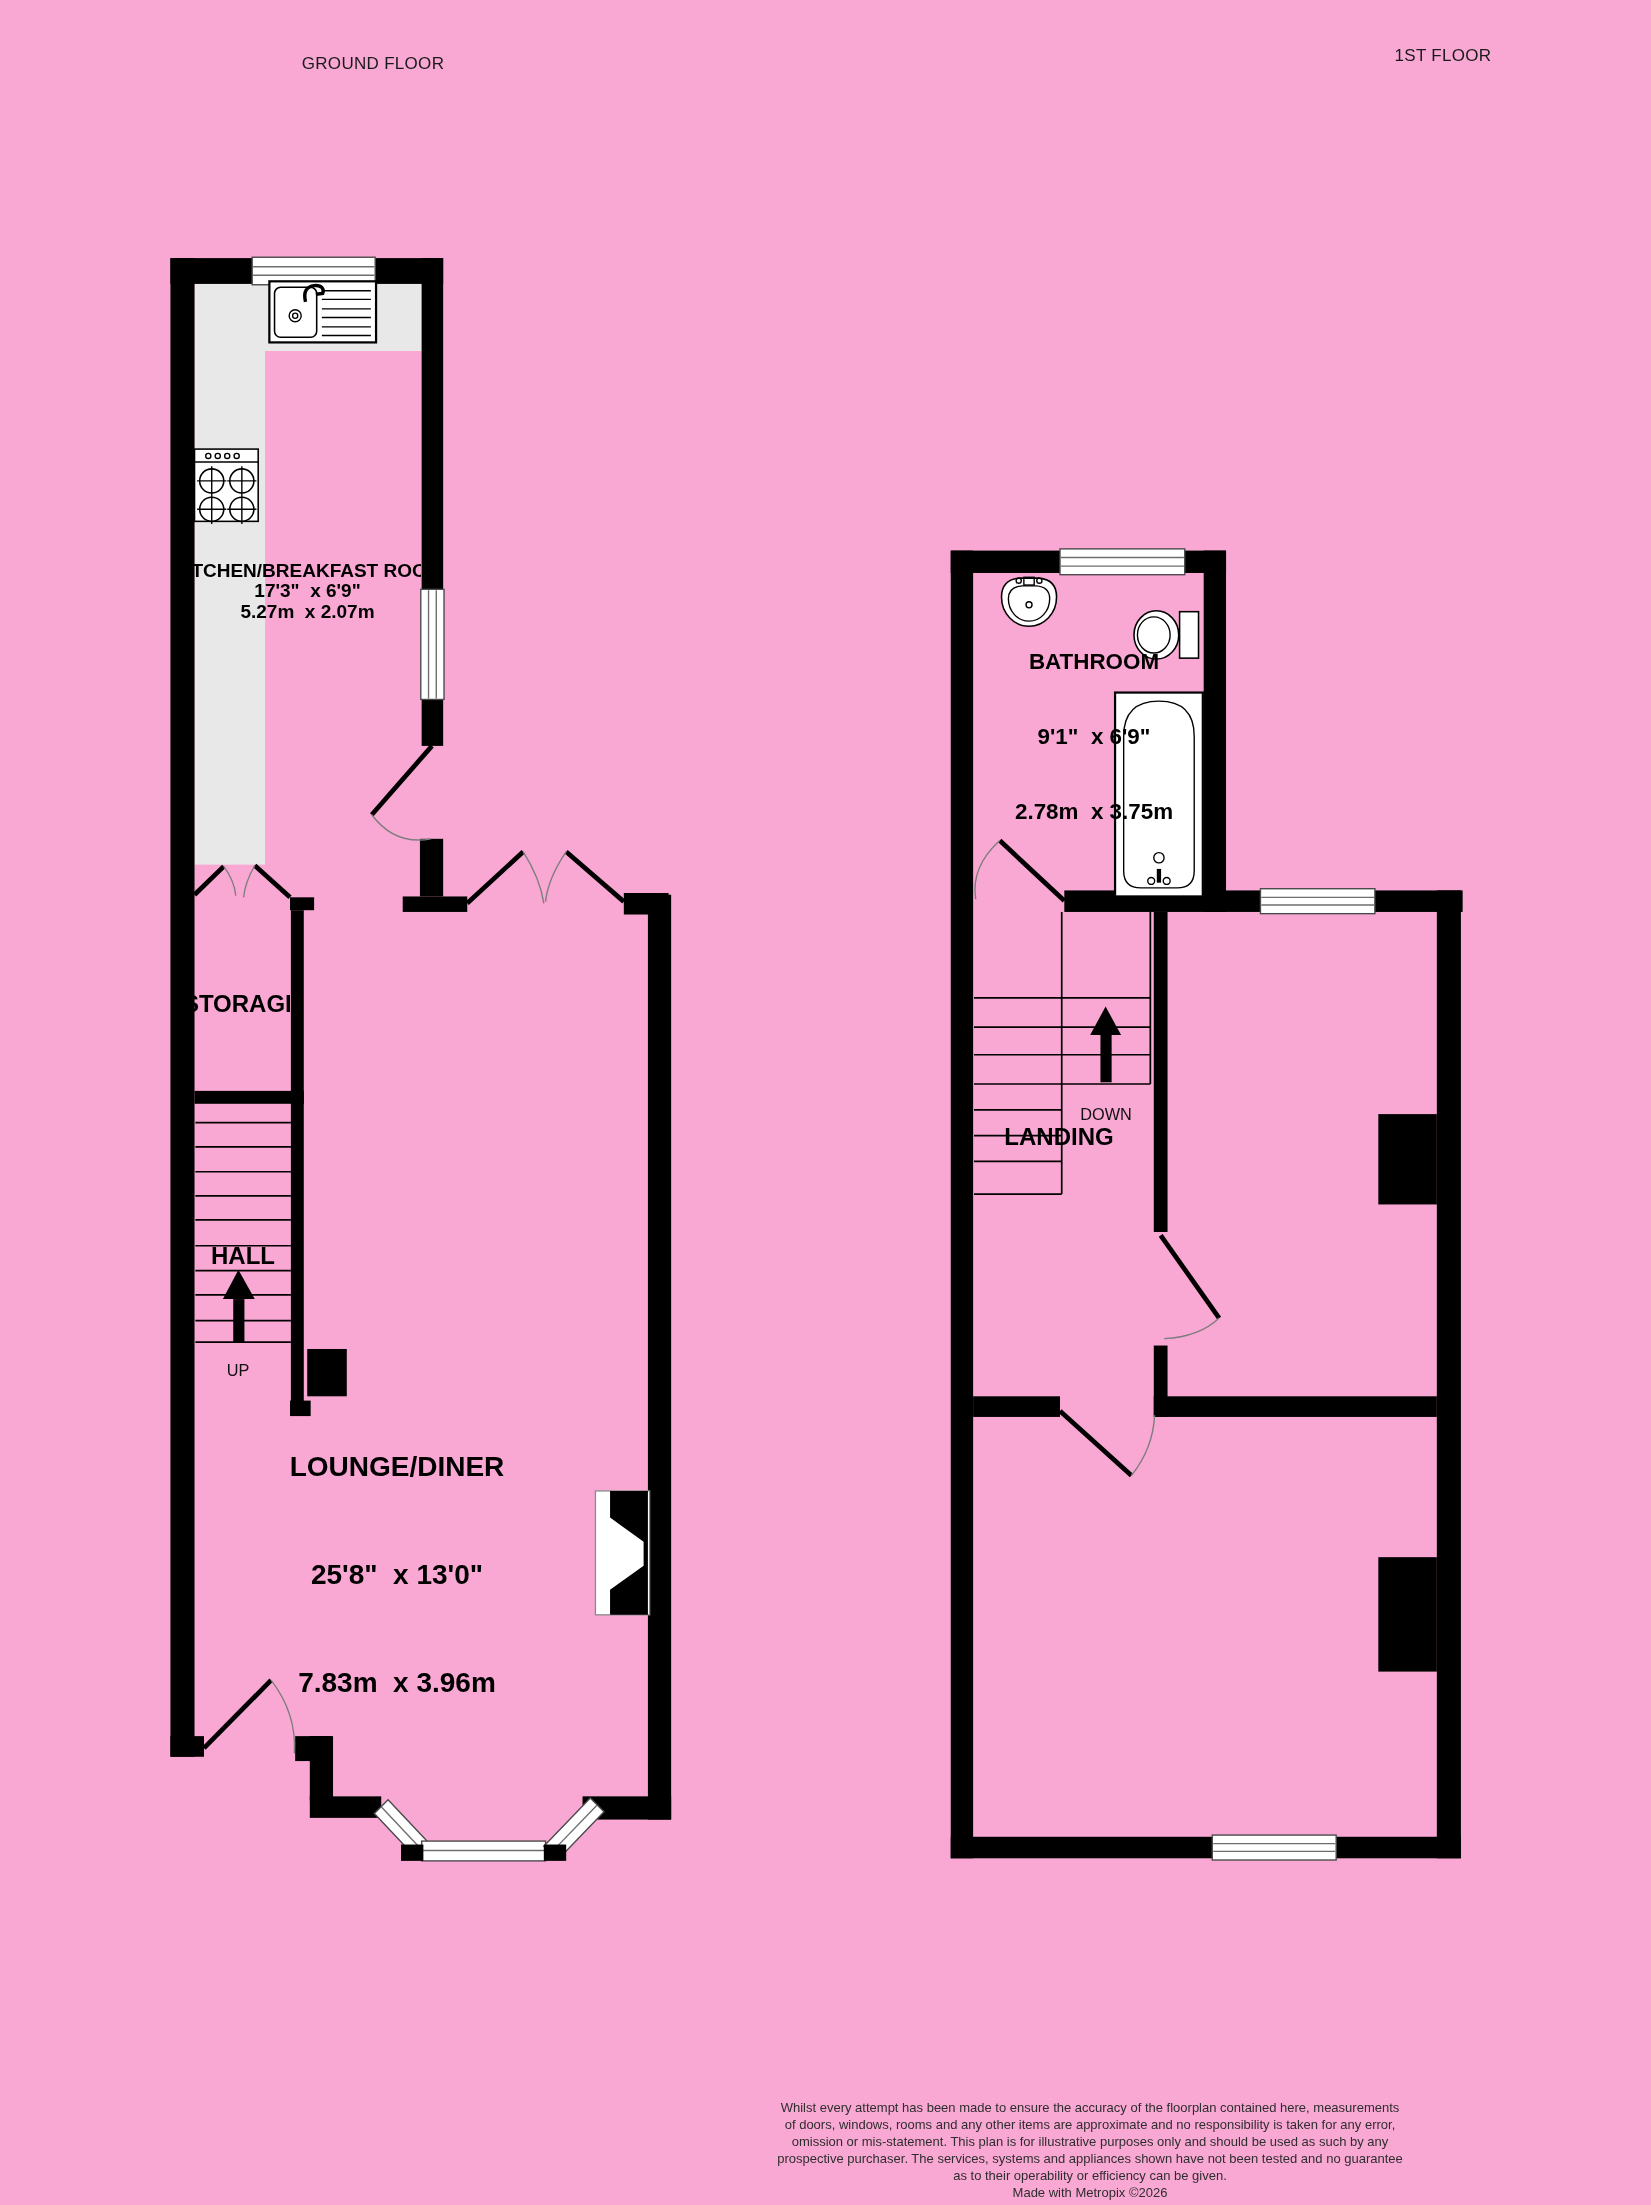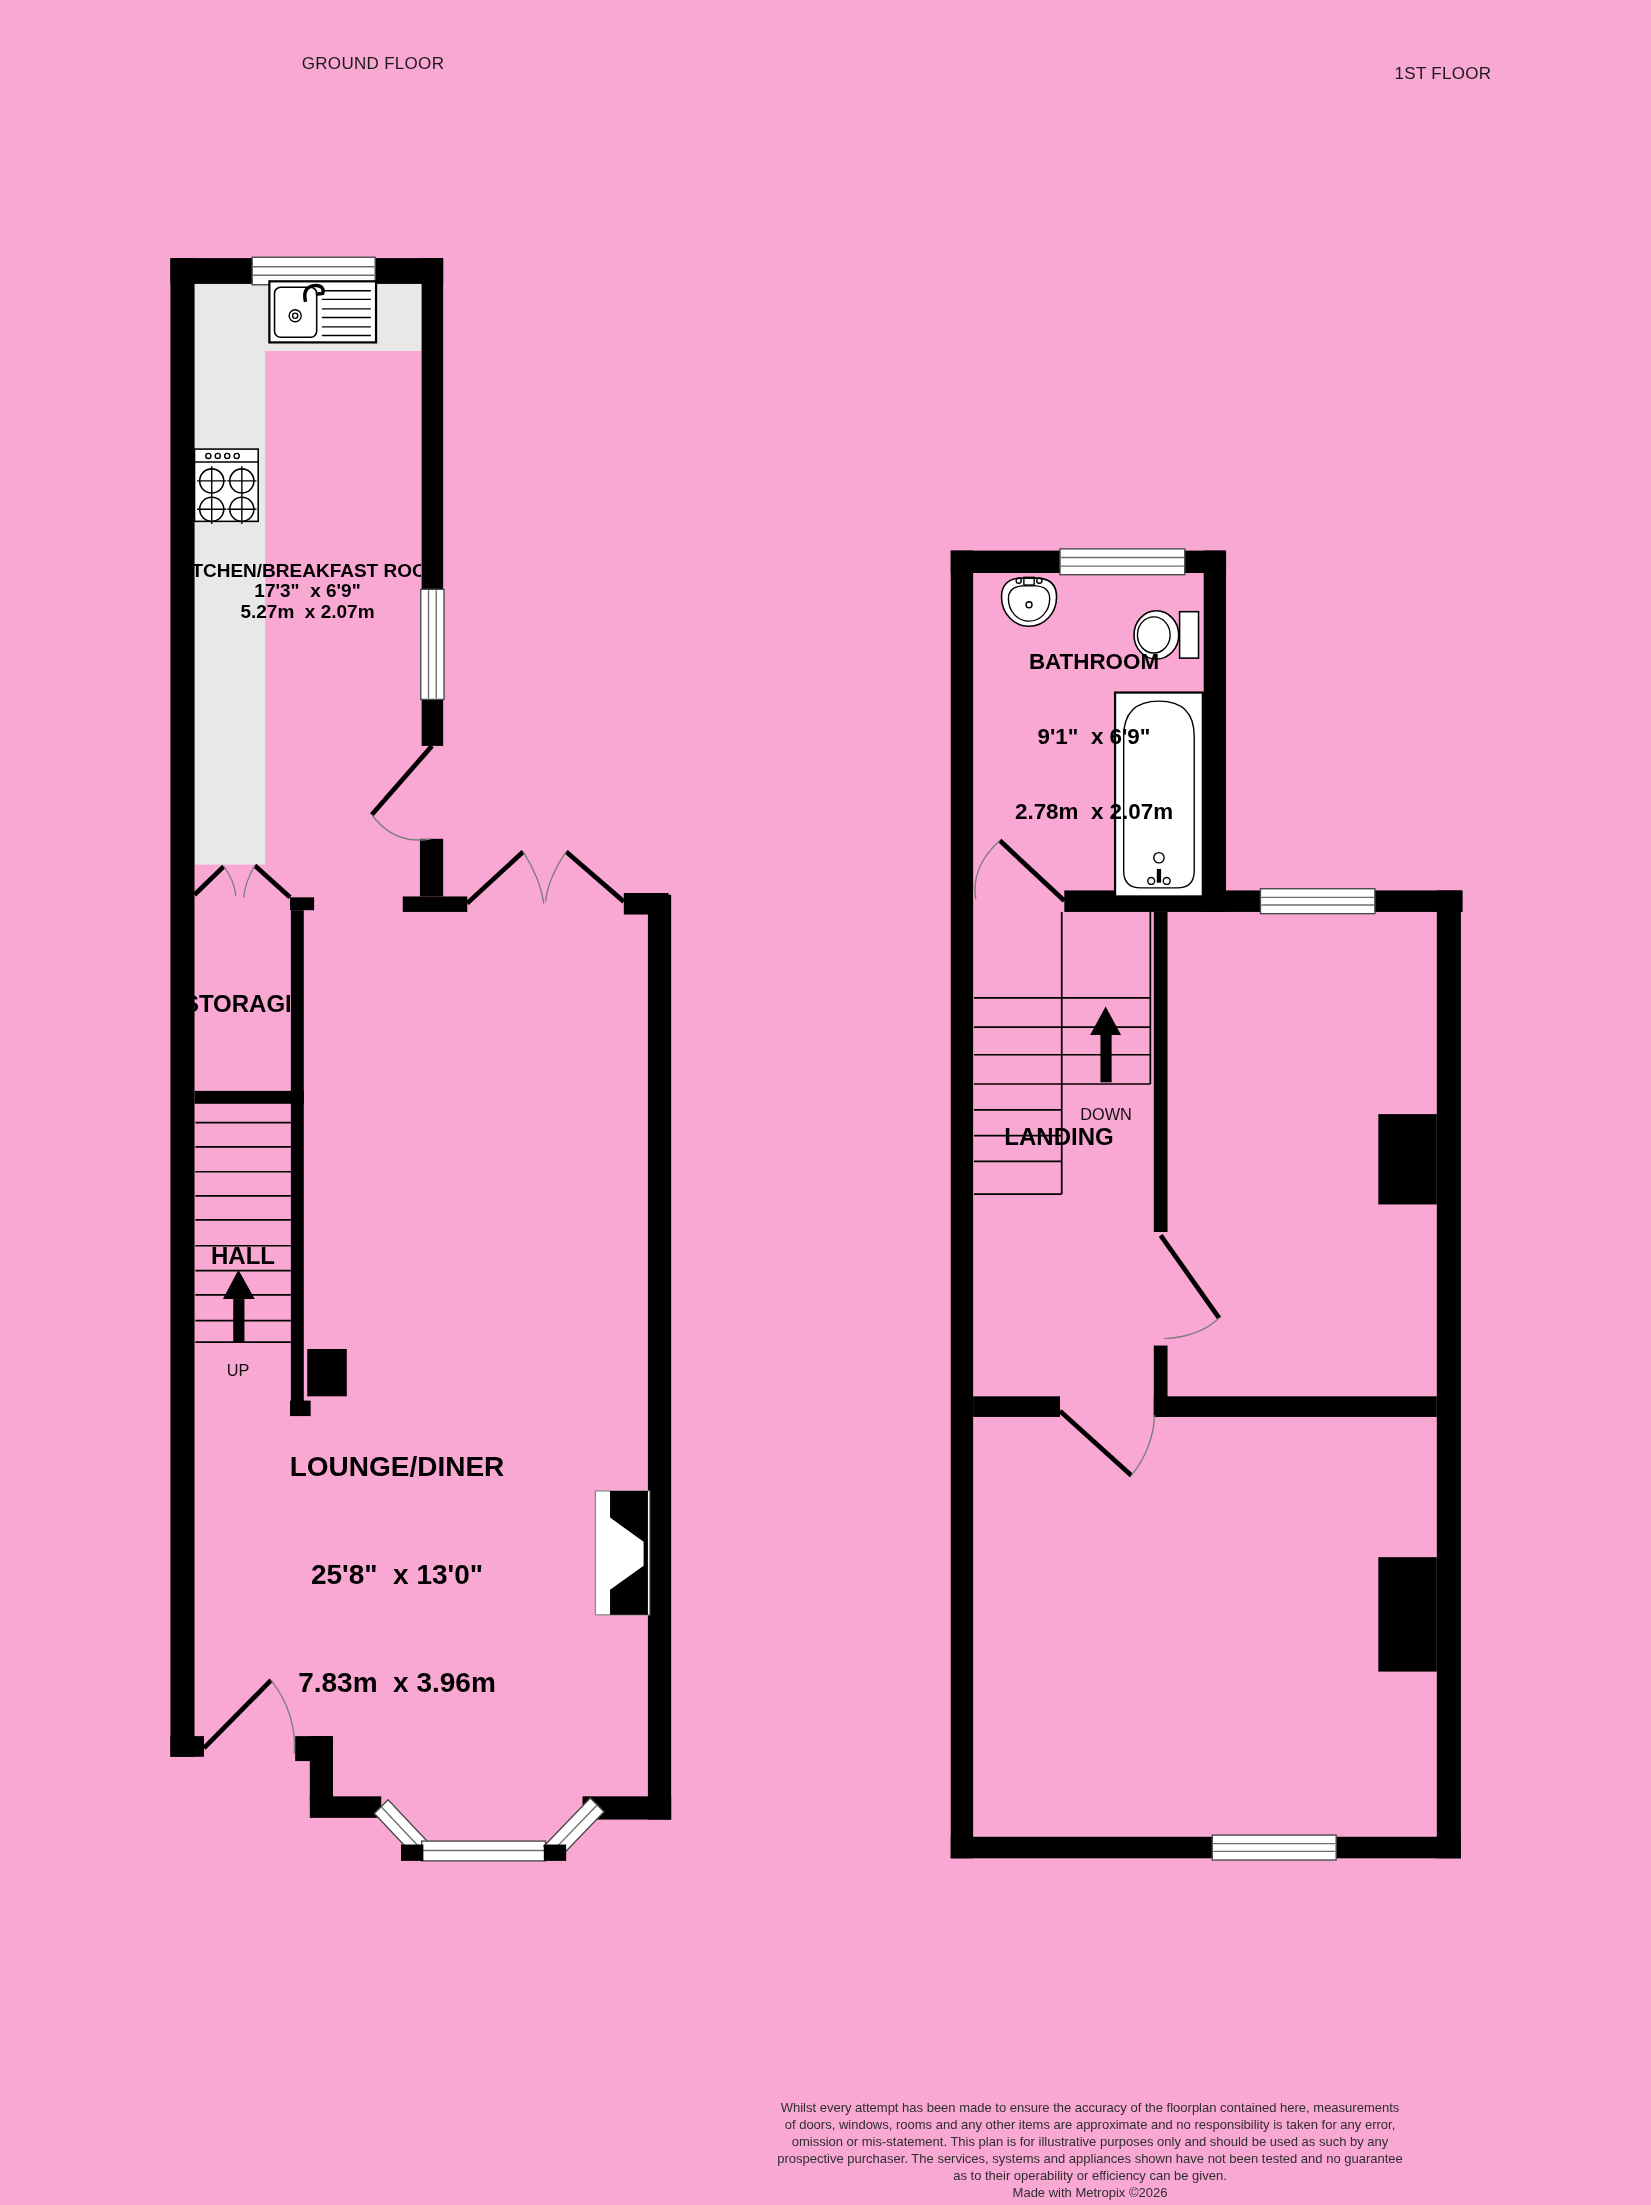--- a/index.html
+++ b/index.html
@@ -37,21 +37,21 @@
   .footer{position:absolute;left:1090px;top:2099px;transform:translateX(-50%);
           width:843px;text-align:center;font-size:13px;line-height:17px;color:#2e2e2e;}
   .footer div{white-space:pre;}
 </style>
 </head>
 <body>
 
 <div class="canvas">
 
   <div class="floor-title" style="left:373px;top:64px;">GROUND FLOOR</div>
-  <div class="floor-title" style="left:1443px;top:74px;">1ST FLOOR</div>
+  <div class="floor-title" style="left:1443px;top:56px;">1ST FLOOR</div>
 
   <svg width="1652" height="2205" viewBox="0 0 1920 2563">
 
     <g>
 
       <g>
         <rect class="counter" x="226" y="330" width="264" height="78"></rect>
         <rect class="counter" x="226" y="408" width="82" height="597"></rect>
       </g>
 
@@ -272,21 +272,21 @@
 
   <div class="lbl lbl-lounge" style="left:397px;top:1575px;">
     <div>LOUNGE/DINER</div>
     <div>25'8"  x 13'0"</div>
     <div>7.83m  x 3.96m</div>
   </div>
 
   <div class="lbl lbl-big" style="left:1086px;top:736px;line-height:25px;">
     <div>BATHROOM</div>
     <div>9'1"  x 6'9"</div>
-    <div>2.78m  x 2.07m</div>
+    <div>2.78m  x 3.75m</div>
   </div>
 
 
   <div class="dir" style="left:1106px;top:1114px;">DOWN</div>
   <div class="lbl lbl-name" style="left:1059px;top:1137px;">LANDING</div>
 
 
   <div class="footer">
     <div>Whilst every attempt has been made to ensure the accuracy of the floorplan contained here, measurements</div>
     <div>of doors, windows, rooms and any other items are approximate and no responsibility is taken for any error,</div>

